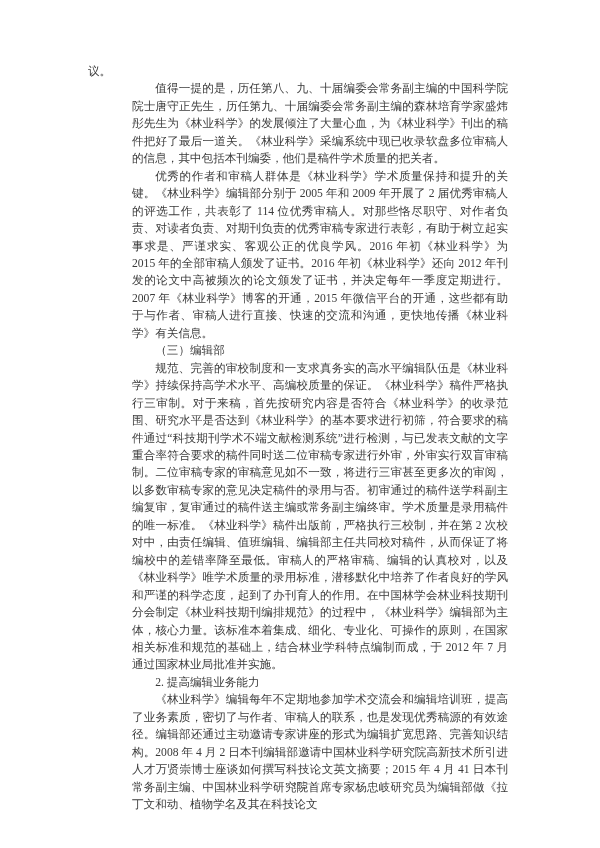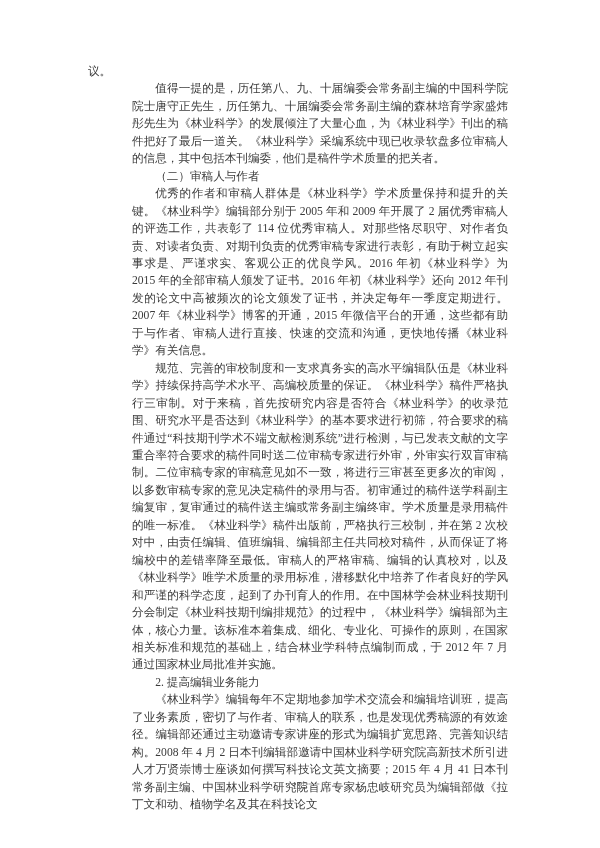--- a/index.html
+++ b/index.html
@@ -49,20 +49,20 @@
     letter-spacing: 0.5px;
   }
 </style>
 </head>
 <body>
 
 <div class="page">
   <div class="text-block">
     <p>议。</p>
     <p class="indent">值得一提的是，历任第八、九、十届编委会常务副主编的中国科学院院士唐守正先生，历任第九、十届编委会常务副主编的森林培育学家盛炜彤先生为《林业科学》的发展倾注了大量心血，为《林业科学》刊出的稿件把好了最后一道关。《林业科学》采编系统中现已收录软盘多位审稿人的信息，其中包括本刊编委，他们是稿件学术质量的把关者。</p>
-    <p class="indent">（二）审稿人与作者</p>
     <p class="indent">优秀的作者和审稿人群体是《林业科学》学术质量保持和提升的关键。《林业科学》编辑部分别于 2005 年和 2009 年开展了 2 届优秀审稿人的评选工作，共表彰了 114 位优秀审稿人。对那些恪尽职守、对作者负责、对读者负责、对期刊负责的优秀审稿专家进行表彰，有助于树立起实事求是、严谨求实、客观公正的优良学风。2016 年初《林业科学》为 2015 年的全部审稿人颁发了证书。2016 年初《林业科学》还向 2012 年刊发的论文中高被频次的论文颁发了证书，并决定每年一季度定期进行。2007 年《林业科学》博客的开通，2015 年微信平台的开通，这些都有助于与作者、审稿人进行直接、快速的交流和沟通，更快地传播《林业科学》有关信息。</p>
+    <p class="indent">（三）编辑部</p>
     <p class="indent">规范、完善的审校制度和一支求真务实的高水平编辑队伍是《林业科学》持续保持高学术水平、高编校质量的保证。《林业科学》稿件严格执行三审制。对于来稿，首先按研究内容是否符合《林业科学》的收录范围、研究水平是否达到《林业科学》的基本要求进行初筛，符合要求的稿件通过“科技期刊学术不端文献检测系统”进行检测，与已发表文献的文字重合率符合要求的稿件同时送二位审稿专家进行外审，外审实行双盲审稿制。二位审稿专家的审稿意见如不一致，将进行三审甚至更多次的审阅，以多数审稿专家的意见决定稿件的录用与否。初审通过的稿件送学科副主编复审，复审通过的稿件送主编或常务副主编终审。学术质量是录用稿件的唯一标准。《林业科学》稿件出版前，严格执行三校制，并在第 2 次校对中，由责任编辑、值班编辑、编辑部主任共同校对稿件，从而保证了将编校中的差错率降至最低。审稿人的严格审稿、编辑的认真校对，以及《林业科学》唯学术质量的录用标准，潜移默化中培养了作者良好的学风和严谨的科学态度，起到了办刊育人的作用。在中国林学会林业科技期刊分会制定《林业科技期刊编排规范》的过程中，《林业科学》编辑部为主体，核心力量。该标准本着集成、细化、专业化、可操作的原则，在国家相关标准和规范的基础上，结合林业学科特点编制而成，于 2012 年 7 月通过国家林业局批准并实施。</p>
     <p class="indent">2. 提高编辑业务能力</p>
     <p class="indent">《林业科学》编辑每年不定期地参加学术交流会和编辑培训班，提高了业务素质，密切了与作者、审稿人的联系，也是发现优秀稿源的有效途径。编辑部还通过主动邀请专家讲座的形式为编辑扩宽思路、完善知识结构。2008 年 4 月 2 日本刊编辑部邀请中国林业科学研究院高新技术所引进人才万贤崇博士座谈如何撰写科技论文英文摘要；2015 年 4 月 41 日本刊常务副主编、中国林业科学研究院首席专家杨忠岐研究员为编辑部做《拉丁文和动、植物学名及其在科技论文</p>
   </div>
   <div class="page-number">155</div>
 </div>
 
 </body></html>

